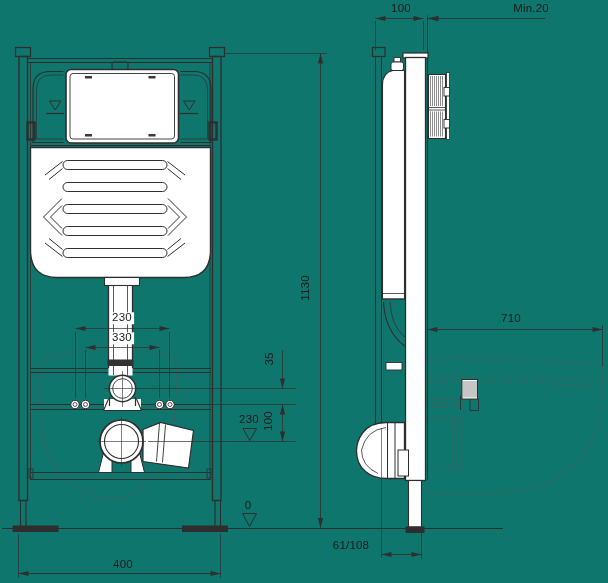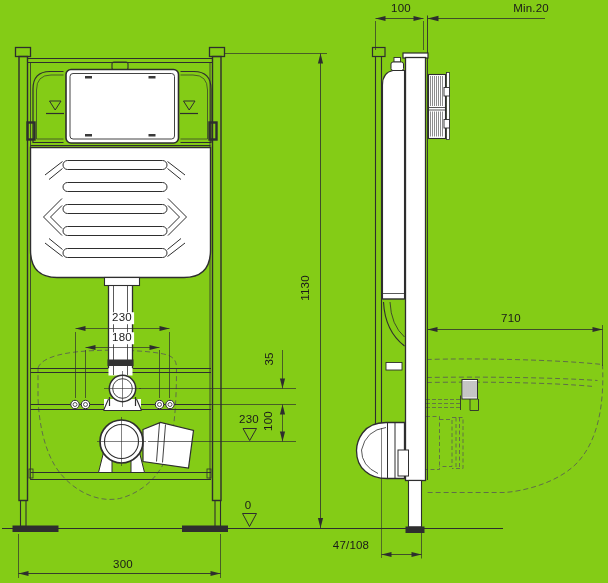--- a/index.html
+++ b/index.html
@@ -1,16 +1,16 @@
 <!DOCTYPE html>
 <html><head>
 <meta charset="utf-8">
 <style>
   html,body{margin:0;padding:0;background:#ffffff;}
-  .canvas{position:relative;width:608px;height:583px;background:#84cc16;overflow:hidden;
+  .canvas{position:relative;width:608px;height:583px;background:#0f766e;overflow:hidden;
           font-family:"Liberation Sans",sans-serif;}
   .canvas svg{position:absolute;left:0;top:0;}
   .dim{position:absolute;font-size:11.5px;line-height:1;color:#1a1a1a;white-space:nowrap;
        transform:translate(-50%,-50%);letter-spacing:0.2px;}
   .dim.rot{transform:translate(-50%,-50%) rotate(-90deg);}
   .dim.bg{background:#fff;padding:0 2px;}
 </style>
 </head>
 <body>
 
@@ -285,21 +285,21 @@
             <path d="M 421.5,554.5 l -10,-2.6 v 5.2 Z"></path>
       </g>
     </g>
   </g>
 </svg>
 
 <span class="dim" style="left:401px;top:9px">100</span>
 <span class="dim" style="left:531px;top:9px">Min.20</span>
 <span class="dim rot" style="left:306px;top:288px">1130</span>
 <span class="dim bg" style="left:122px;top:318px">230</span>
-<span class="dim bg" style="left:122px;top:338px">180</span>
+<span class="dim bg" style="left:122px;top:338px">330</span>
 <span class="dim rot" style="left:270px;top:359px">35</span>
 <span class="dim rot" style="left:269px;top:421px">100</span>
 <span class="dim" style="left:249px;top:420px">230</span>
 <span class="dim" style="left:248px;top:506px">0</span>
-<span class="dim" style="left:123px;top:565px">300</span>
+<span class="dim" style="left:123px;top:565px">400</span>
 <span class="dim" style="left:511px;top:319px">710</span>
-<span class="dim" style="left:351px;top:546px">47/108</span>
+<span class="dim" style="left:351px;top:546px">61/108</span>
 </div>
 
 </body></html>

